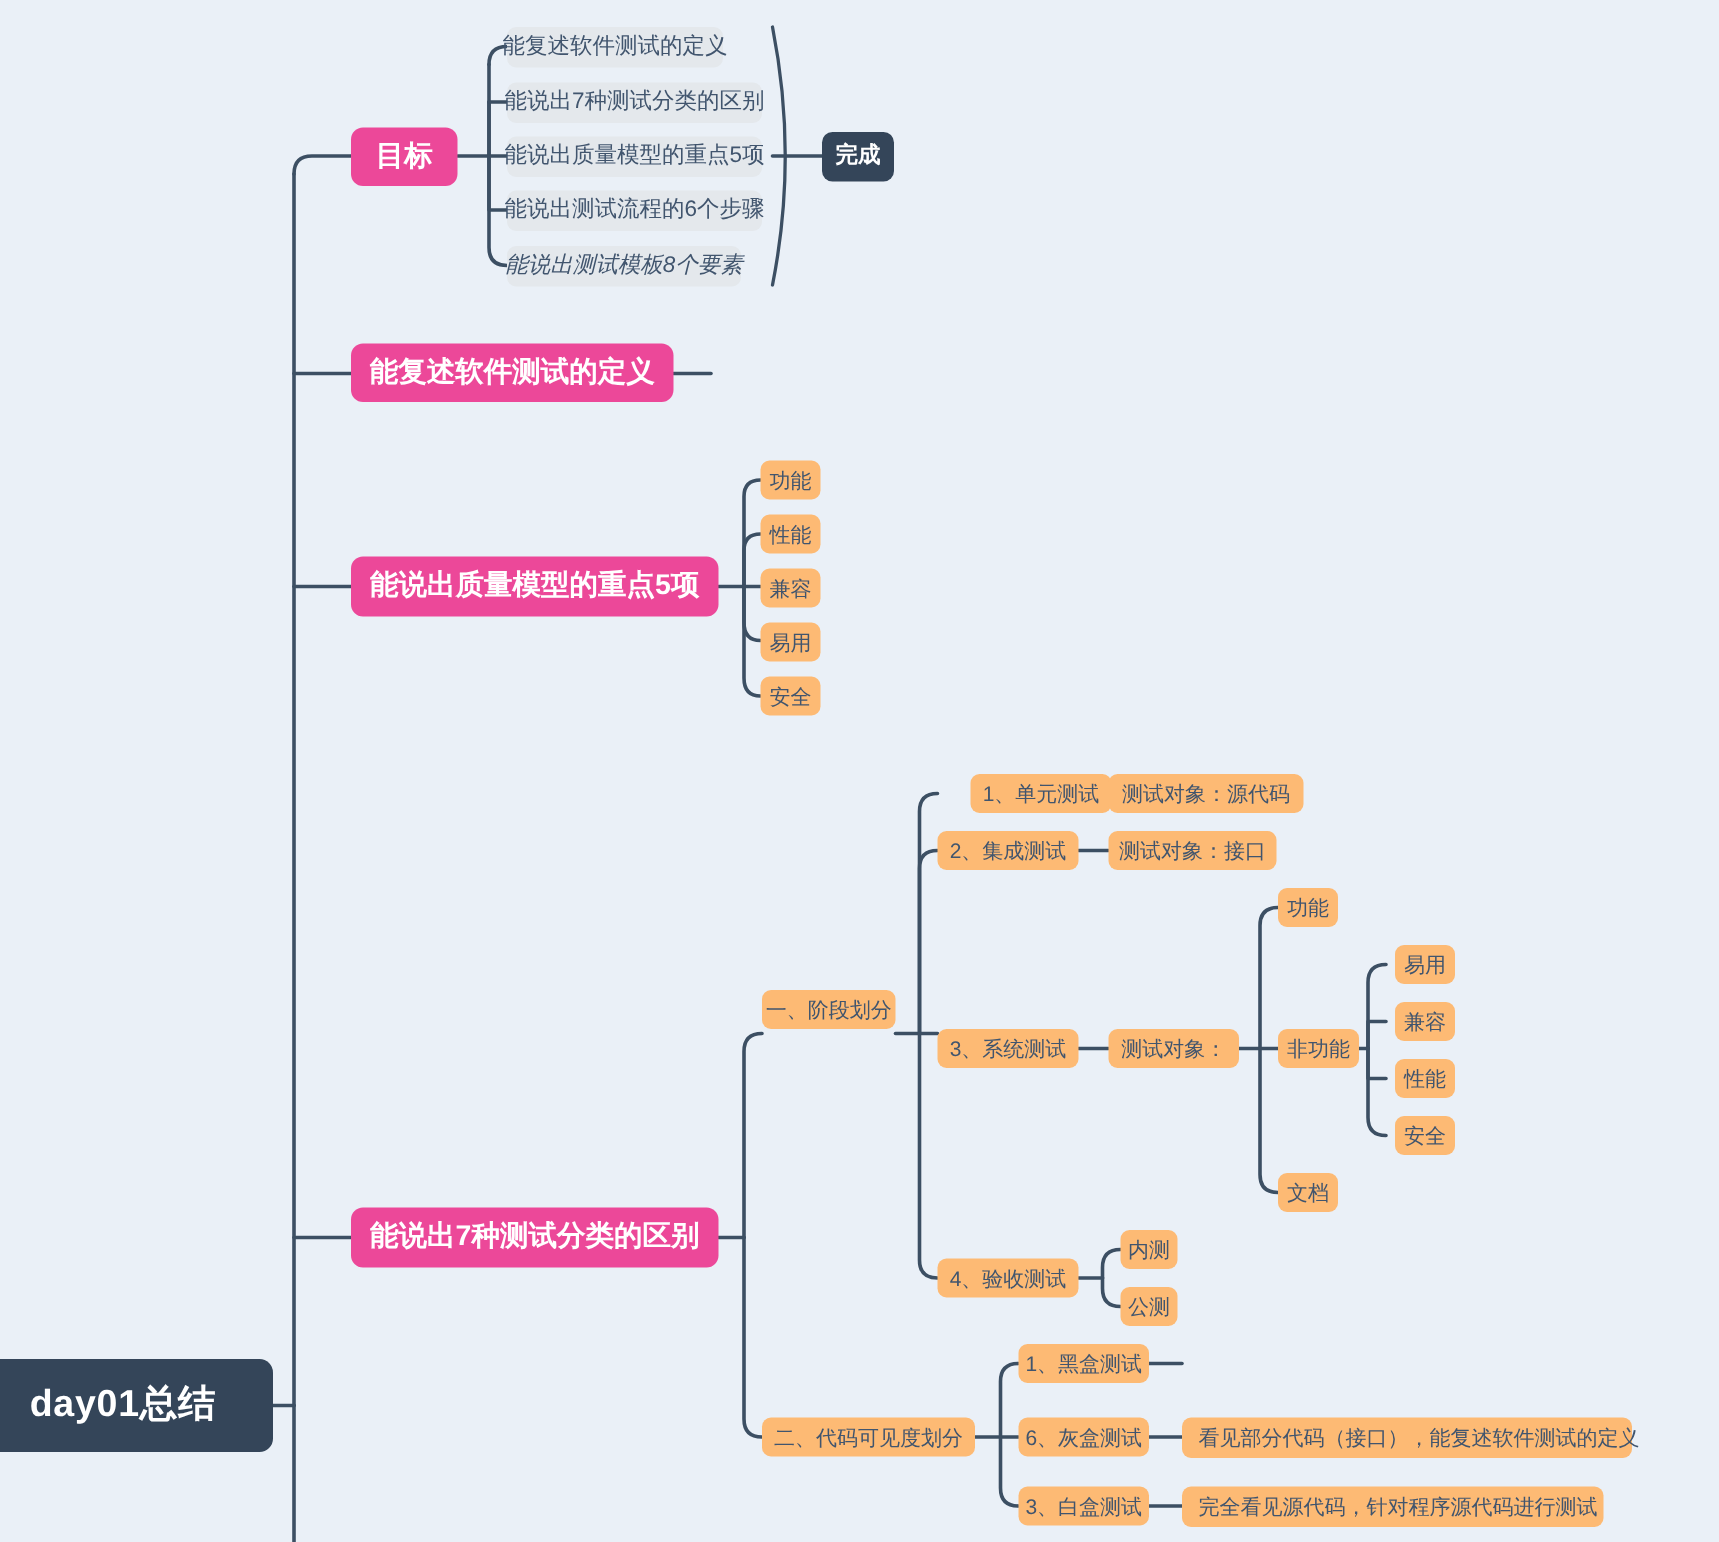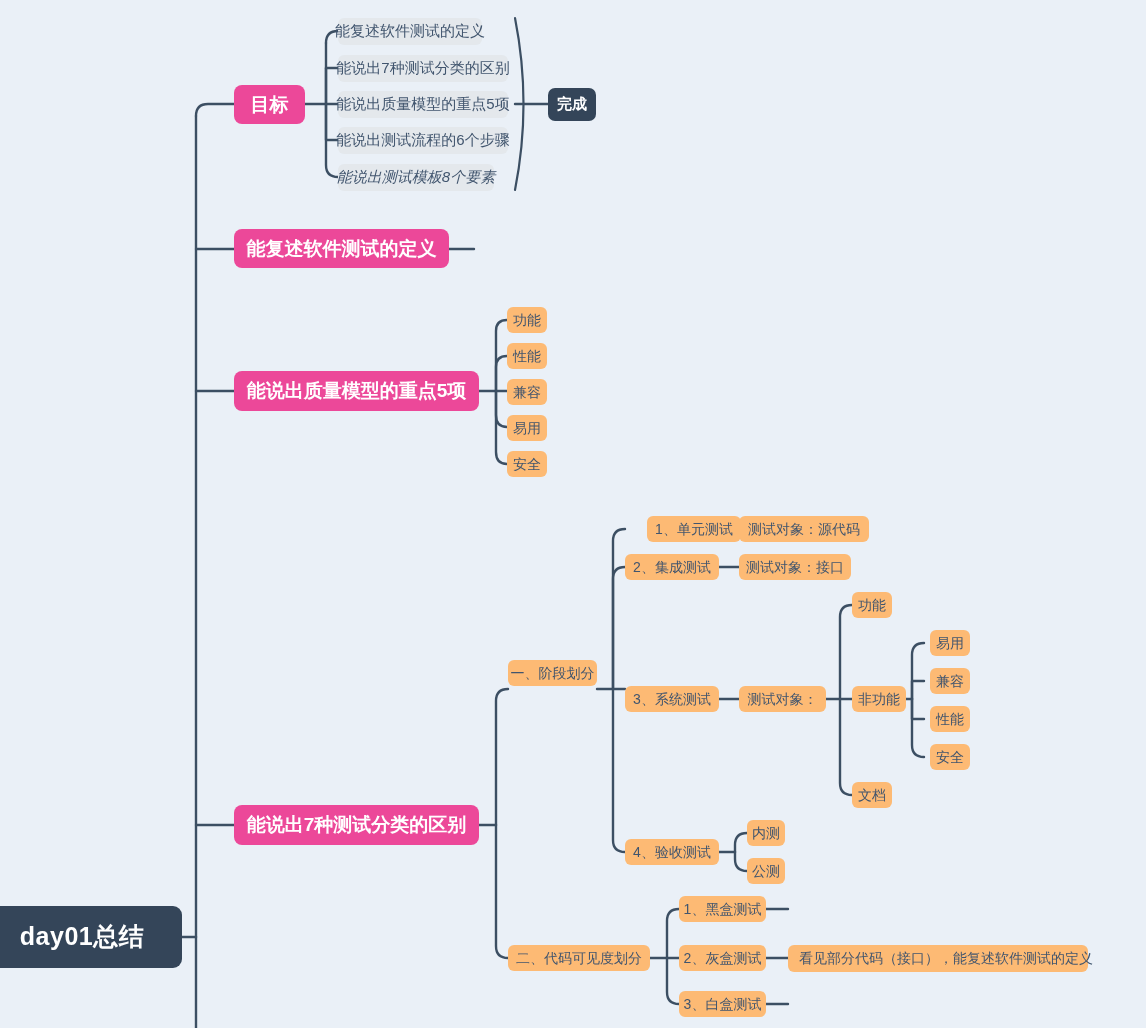--- a/index.html
+++ b/index.html
@@ -292,27 +292,30 @@
 
   <div class="node n-gray-sm" style="left:508px; top:945px; width:142px; height:26px;">
     <span>二、代码可见度划分</span>
   </div>
 
   <div class="node n-gray-sm" style="left:679px; top:896px; width:87px; height:26px;">
     <span>1、黑盒测试</span>
   </div>
 
   <div class="node n-gray-sm" style="left:679px; top:945px; width:87px; height:26px;">
-    <span>2、灰盒测试</span>
+    <span>6、灰盒测试</span>
   </div>
   <div class="node n-gray-sm" style="left:788px; top:945px; width:300px; height:27px; justify-content:flex-start; padding-left:11px;">
     <span>看见部分代码（接口），能复述软件测试的定义</span>
   </div>
 
   <div class="node n-gray-sm" style="left:679px; top:991px; width:87px; height:26px;">
     <span>3、白盒测试</span>
   </div>
+  <div class="node n-gray-sm" style="left:788px; top:991px; width:281px; height:27px; justify-content:flex-start; padding-left:11px;">
+    <span>完全看见源代码，针对程序源代码进行测试</span>
+  </div>
 
   <div class="watermark" style="left:964px; top:996px;">
     
   </div>
 
 </div>
 
 </body></html>

